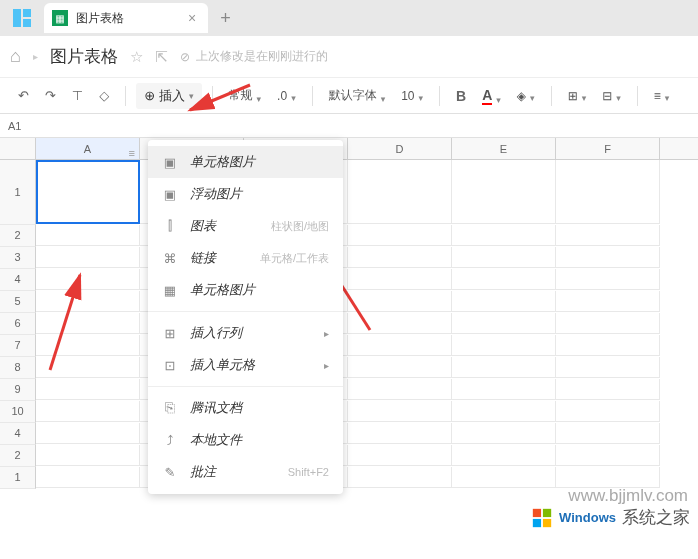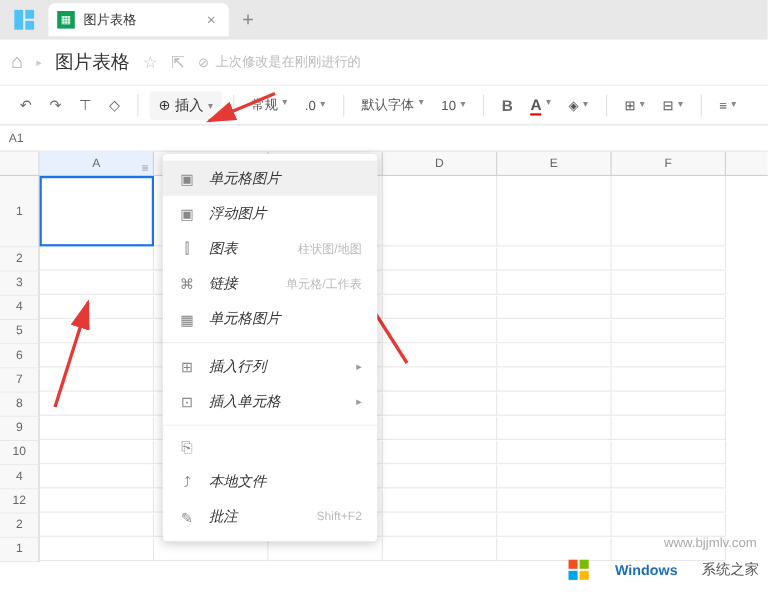--- a/index.html
+++ b/index.html
@@ -18,21 +18,21 @@
     .caret { color: #ccc; font-size: 10px; }
     .doc-title { font-size: 17px; color: #333; font-weight: 400; }
     .star-icon { color: #bbb; font-size: 15px; }
     .folder-icon { color: #bbb; font-size: 15px; }
     .sync-status { display: flex; align-items: center; gap: 6px; color: #bbb; font-size: 12px; }
     
     .toolbar { height: 36px; display: flex; align-items: center; padding: 0 12px; gap: 4px; border-bottom: 1px solid #e0e0e0; }
     .tb-btn { padding: 4px 6px; color: #666; display: flex; align-items: center; border-radius: 3px; }
     .insert-btn { display: flex; align-items: center; gap: 4px; padding: 4px 8px; background: #f5f5f5; border-radius: 3px; }
     .divider { width: 1px; height: 20px; background: #e0e0e0; margin: 0 6px; }
-    .dropdown-label { font-size: 12px; color: #555; padding: 4px 6px; display: flex; align-items: flex-start; gap: 4px; }
+    .dropdown-label { font-size: 12px; color: #555; padding: 4px 6px; display: flex; align-items: flex-end; gap: 4px; }
     .caret-down { font-size: 9px; color: #888; }
     .format-letter { font-weight: bold; font-size: 14px; }
     
     .name-box { height: 24px; display: flex; align-items: center; padding: 0 8px; border-bottom: 1px solid #e0e0e0; font-size: 11px; color: #666; }
     
     .sheet-area { position: relative; }
     .col-headers { display: flex; height: 22px; background: #f8f8f8; border-bottom: 1px solid #d0d0d0; }
     .corner { width: 36px; border-right: 1px solid #d0d0d0; }
     .col-h { width: 104px; text-align: center; line-height: 22px; font-size: 11px; color: #666; border-right: 1px solid #d0d0d0; position: relative; }
     .col-h.sel { background: #e8f0fe; }
@@ -48,25 +48,25 @@
     
     .dropdown-menu { position: absolute; left: 148px; top: 140px; width: 195px; background: #fff; box-shadow: 0 2px 10px rgba(0,0,0,0.2); border-radius: 4px; padding: 6px 0; z-index: 100; }
     .menu-item { display: flex; align-items: center; padding: 7px 14px; font-size: 13px; color: #333; gap: 12px; }
     .menu-item.highlight { background: #f0f0f0; }
     .menu-icon { width: 16px; color: #888; text-align: center; }
     .menu-text { flex: 1; font-style: italic; }
     .menu-hint { font-size: 11px; color: #bbb; }
     .menu-arrow { color: #999; font-size: 10px; }
     .menu-sep { height: 1px; background: #eee; margin: 5px 0; }
     
-    .watermark { position: absolute; right: 8px; bottom: 30px; display: flex; align-items: center; gap: 22px; font-size: 13px; }
+    .watermark { position: absolute; right: 8px; bottom: 30px; display: flex; align-items: center; gap: 6px; font-size: 13px; }
     .watermark-logo { width: 22px; height: 22px; }
     .watermark-text1 { color: #1e6fb8; font-weight: bold; }
-    .watermark-text2 { color: #555; font-size: 13px; }
-    .watermark-url { position: absolute; right: 10px; top: 486px; font-size: 12px; color: #aaa; padding-left: 18px; }
+    .watermark-text2 { color: #555; font-size: 17px; }
+    .watermark-url { position: absolute; right: 10px; top: 486px; font-size: 17px; color: #aaa; padding-left: 18px; }
     
     .arrow-svg { position: absolute; pointer-events: none; }
   </style>
 </head>
 <body>
 
 <div class="tab-bar">
   <div class="app-icon">
     <svg width="24" height="24" viewBox="0 0 24 24">
         <rect x="3" y="3" width="8" height="18" fill="#4fc3f7"></rect>
@@ -257,29 +257,20 @@
     <div class="row">
         <div class="row-h">4</div>
         <div class="cell"></div>
         <div class="cell"></div>
         <div class="cell"></div>
         <div class="cell"></div>
         <div class="cell"></div>
         <div class="cell"></div>
       </div>
     <div class="row">
-        <div class="row-h">12</div>
-        <div class="cell"></div>
-        <div class="cell"></div>
-        <div class="cell"></div>
-        <div class="cell"></div>
-        <div class="cell"></div>
-        <div class="cell"></div>
-      </div>
-    <div class="row">
         <div class="row-h">2</div>
         <div class="cell"></div>
         <div class="cell"></div>
         <div class="cell"></div>
         <div class="cell"></div>
         <div class="cell"></div>
         <div class="cell"></div>
       </div>
     <div class="row">
         <div class="row-h">1</div>
@@ -323,20 +314,21 @@
     <span class="menu-arrow">▸</span>
   </div>
   <div class="menu-item">
     <span class="menu-icon">⊡</span>
     <span class="menu-text">插入单元格</span>
     <span class="menu-arrow">▸</span>
   </div>
   <div class="menu-sep"></div>
   <div class="menu-item">
     <span class="menu-icon">⎘</span>
+    <span class="menu-text">腾讯文档</span>
   </div>
   <div class="menu-item">
     <span class="menu-icon">⤴</span>
     <span class="menu-text">本地文件</span>
   </div>
   <div class="menu-item">
     <span class="menu-icon">✎</span>
     <span class="menu-text">批注</span>
     <span class="menu-hint">Shift+F2</span>
   </div>

